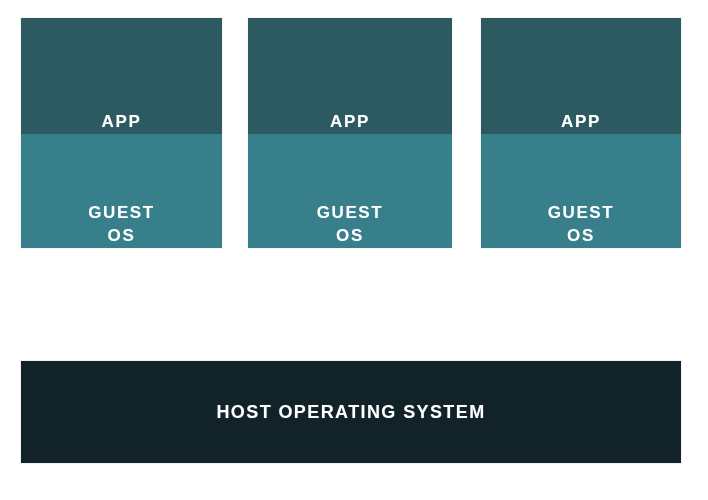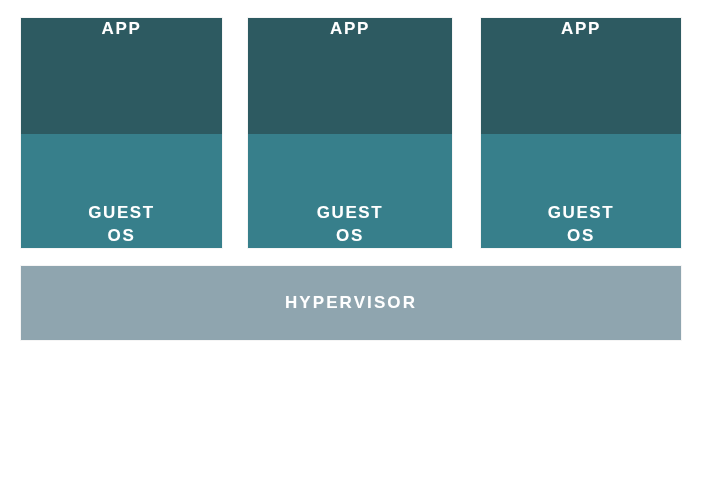--- a/index.html
+++ b/index.html
@@ -31,21 +31,21 @@
     box-shadow: 0 0 0 1px rgba(0,0,0,0.04);
   }
   #vm-1 { left: 21px;  width: 201px; }
   #vm-2 { left: 248px; width: 204px; }
   #vm-3 { left: 481px; width: 200px; }
 
   .app-layer {
     height: 116px;
     background: #2d5a61;
     display: flex;
-    align-items: flex-start;
+    align-items: flex-end;
     justify-content: center;
   }
   .guest-layer {
     flex: 1;
     background: #377f8b;
     display: flex;
     align-items: flex-end;
     justify-content: center;
   }
 
@@ -125,18 +125,18 @@
   <div id="vm-3" class="vm-box">
     <div class="app-layer">
       <span class="layer-label">APP</span>
     </div>
     <div class="guest-layer">
       <span class="layer-label">GUEST
 OS</span>
     </div>
   </div>
 
-  <div id="hypervisor-bar">
-    <span class="layer-label">HYPERVISOR</span>
+
+  <div id="host-os-bar">
+    <span class="layer-label">HOST OPERATING SYSTEM</span>
   </div>
-
 
 </div>
 
 </body></html>

